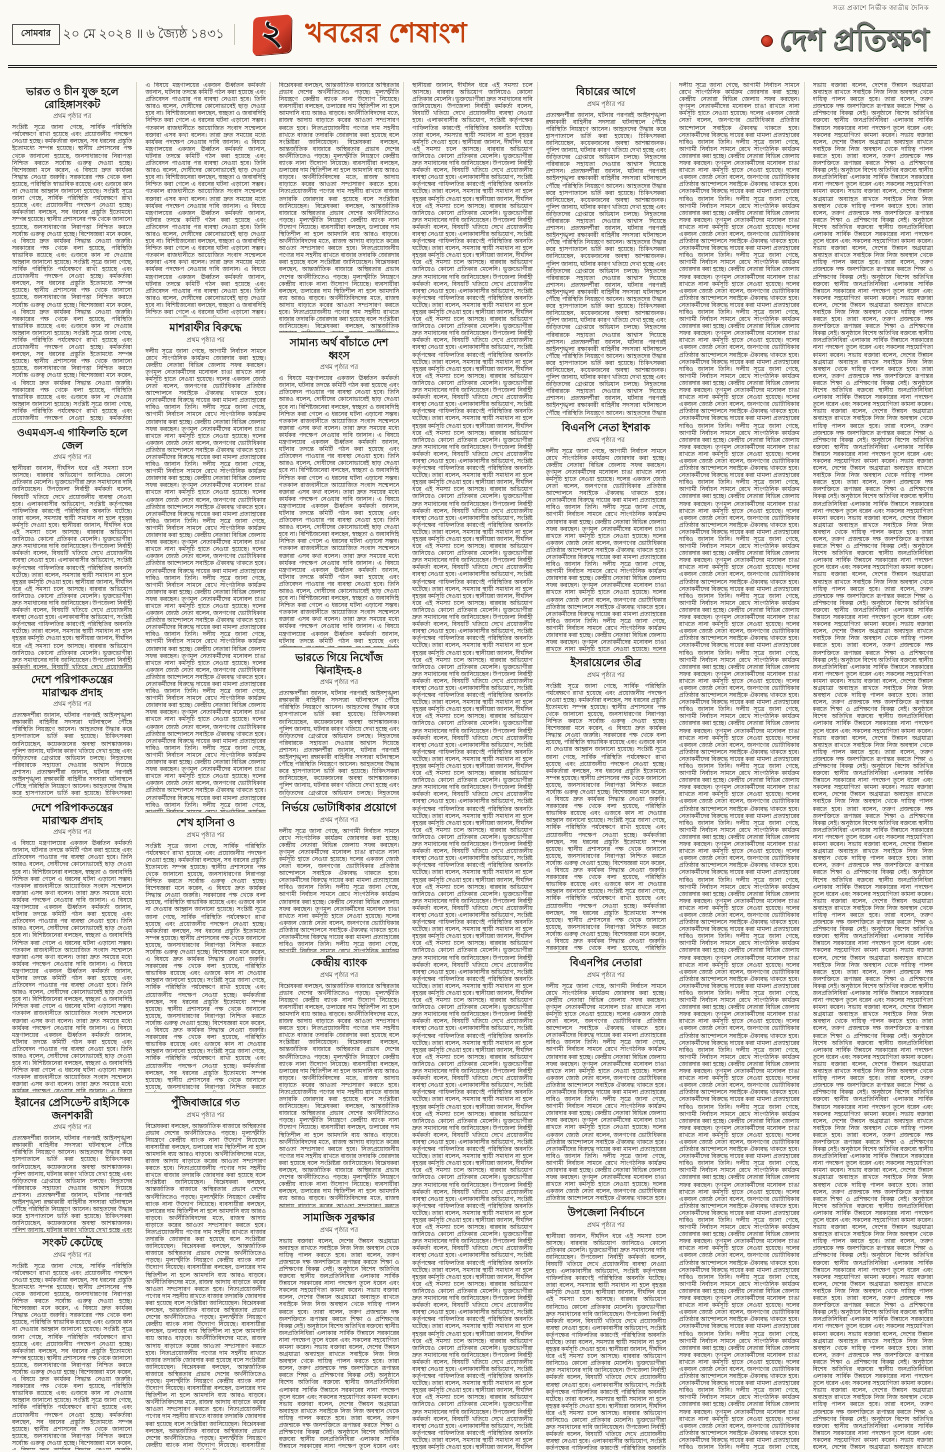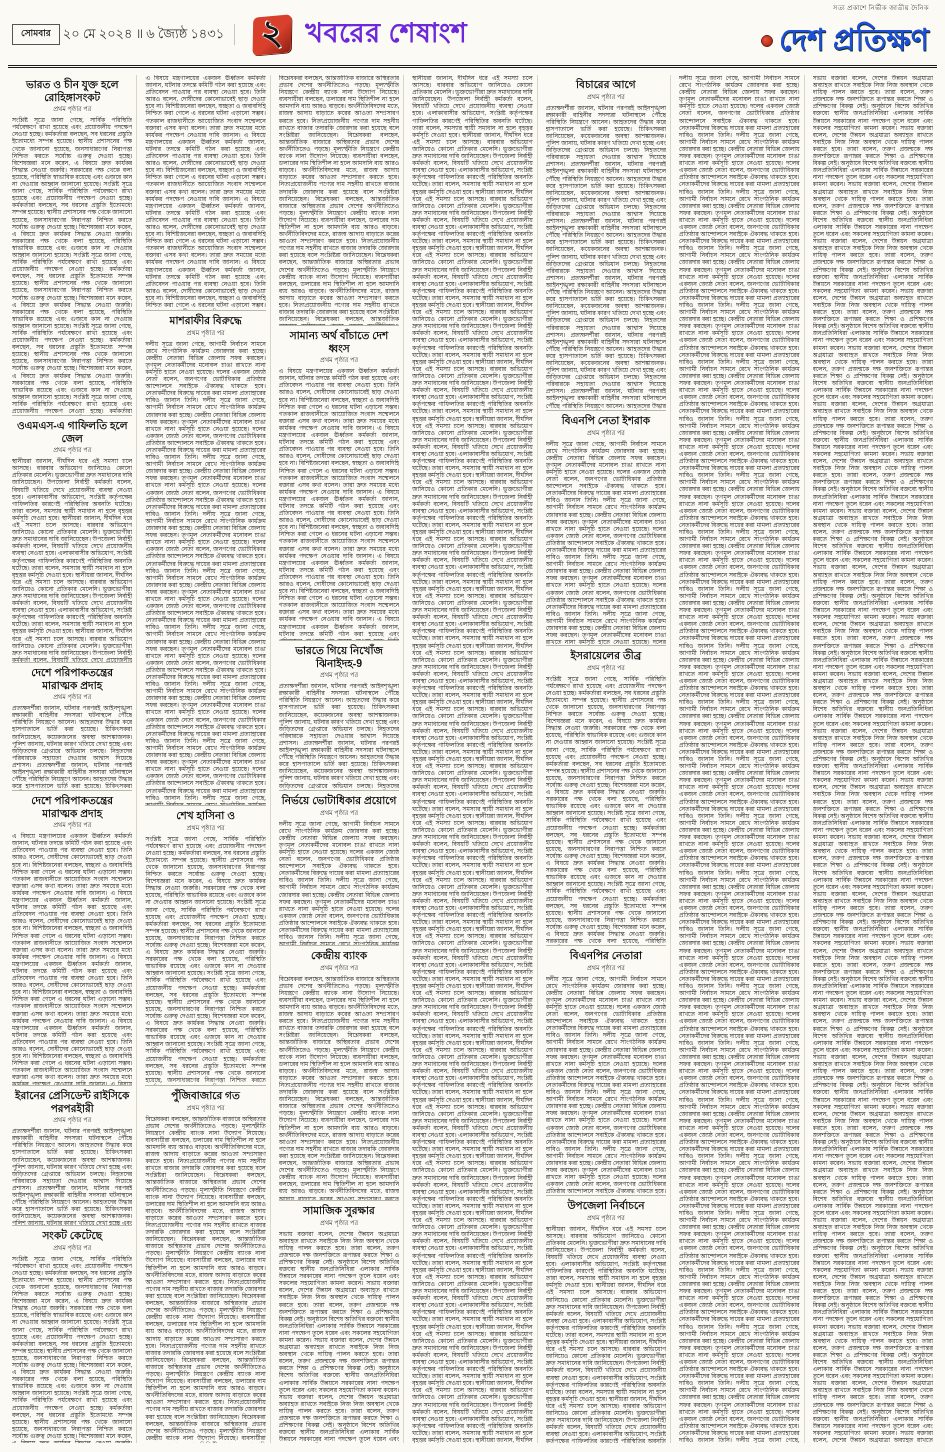--- a/index.html
+++ b/index.html
@@ -44,42 +44,42 @@
     box-shadow:1px 1px 0 #5c130a;
   }
   .page-emblem .num {
     position:absolute; inset:0;
     display:flex; align-items:center; justify-content:center;
     font-size:34px; font-weight:bold; color:#141414;
     text-shadow:0 0 2px #fff, 1px 1px 0 #fff, -1px -1px 0 #fff;
     font-family:"Liberation Sans", sans-serif;
   }
   .section-title {
-    font-size:27px; font-weight:bold; color:#6d28d9;
+    font-size:27px; font-weight:bold; color:#c2410c;
     font-family:"Liberation Sans", sans-serif;
     letter-spacing:0.5px; white-space:nowrap;
   }
   .head-spacer { flex:1 1 auto; }
   .nameplate { display:flex; flex-direction:column; align-items:flex-end; gap:2px; padding-right:4px; }
   .tagline { font-size:6.5px; color:#444; letter-spacing:0.5px; }
   .paper-name-row { display:flex; align-items:center; gap:6px; }
   .flag-dot {
     width:12px; height:12px; border-radius:50%;
     background:radial-gradient(circle at 35% 35%, #e8543c, #a11c0b);
     border:1px solid #5c130a;
     display:inline-block;
   }
   .paper-name {
-    font-size:30px; font-weight:bold; color:#1d4ed8;
+    font-size:30px; font-weight:bold; color:#737373;
     font-family:"Liberation Sans", sans-serif;
     white-space:nowrap;
     text-shadow:0.5px 0.5px 0 #0c2a0c;
   }
   
-  .columns { display:flex; height:1368px; margin-top:7px; }
+  .columns { display:flex; height:1368px; margin-top:14px; }
   .col {
     flex:1 1 0; min-width:0;
     padding:0 4px;
     overflow:hidden;
   }
   .col + .col { border-left:1px solid #d8d4c6;padding-left:8px; }
   .block { overflow:hidden; }
   .block + .block { border-top:1px solid #b9b5a7; }
   .headline {
     font-weight:bold; font-size:10.5px; line-height:1.2;
@@ -139,21 +139,21 @@
         <h2 class="headline">দেশে পরিপাকতন্ত্রের মারাত্মক প্রদাহ</h2>
         <div class="kicker">প্রথম পৃষ্ঠার পর</div>
         <p class="body">প্রত্যক্ষদর্শীরা জানান, ঘটনার পরপরই আইনশৃঙ্খলা রক্ষাকারী বাহিনীর সদস্যরা ঘটনাস্থলে পৌঁছে পরিস্থিতি নিয়ন্ত্রণে আনেন। আহতদের উদ্ধার করে হাসপাতালে ভর্তি করা হয়েছে। চিকিৎসকরা জানিয়েছেন, কয়েকজনের অবস্থা আশঙ্কাজনক। পুলিশ জানায়, ঘটনার কারণ খতিয়ে দেখা হচ্ছে এবং জড়িতদের গ্রেপ্তারে অভিযান চলছে। নিহতদের পরিবারকে সহায়তা দেওয়ার আশ্বাস দিয়েছে প্রশাসন। প্রত্যক্ষদর্শীরা জানান, ঘটনার পরপরই আইনশৃঙ্খলা রক্ষাকারী বাহিনীর সদস্যরা ঘটনাস্থলে পৌঁছে পরিস্থিতি নিয়ন্ত্রণে আনেন। আহতদের উদ্ধার করে হাসপাতালে ভর্তি করা হয়েছে। চিকিৎসকরা জানিয়েছেন, কয়েকজনের অবস্থা আশঙ্কাজনক। পুলিশ জানায়, ঘটনার কারণ খতিয়ে দেখা হচ্ছে এবং জড়িতদের গ্রেপ্তারে অভিযান চলছে। নিহতদের পরিবারকে সহায়তা দেওয়ার আশ্বাস দিয়েছে প্রশাসন। প্রত্যক্ষদর্শীরা জানান, ঘটনার পরপরই আইনশৃঙ্খলা রক্ষাকারী বাহিনীর সদস্যরা ঘটনাস্থলে পৌঁছে পরিস্থিতি নিয়ন্ত্রণে আনেন। আহতদের উদ্ধার করে হাসপাতালে ভর্তি করা হয়েছে। চিকিৎসকরা জানিয়েছেন, কয়েকজনের অবস্থা আশঙ্কাজনক। পুলিশ জানায়, ঘটনার কারণ খতিয়ে দেখা হচ্ছে এবং জড়িতদের গ্রেপ্তারে অভিযান চলছে। নিহতদের পরিবারকে সহায়তা দেওয়ার আশ্বাস দিয়েছে প্রশাসন। প্রত্যক্ষদর্শীরা জানান, ঘটনার পরপরই আইনশৃঙ্খলা রক্ষাকারী বাহিনীর সদস্যরা ঘটনাস্থলে পৌঁছে পরিস্থিতি নিয়ন্ত্রণে আনেন। আহতদের উদ্ধার করে হাসপাতালে ভর্তি করা হয়েছে। চিকিৎসকরা জানিয়েছেন, কয়েকজনের অবস্থা আশঙ্কাজনক। পুলিশ জানায়, ঘটনার কারণ খতিয়ে দেখা হচ্ছে এবং জড়িতদের গ্রেপ্তারে অভিযান চলছে। নিহতদের পরিবারকে সহায়তা দেওয়ার আশ্বাস দিয়েছে প্রশাসন।</p>
       </article>
       <article class="block" style="height:295px">
         <h2 class="headline">দেশে পরিপাকতন্ত্রের মারাত্মক প্রদাহ</h2>
         <div class="kicker">প্রথম পৃষ্ঠার পর</div>
         <p class="body">এ বিষয়ে মন্ত্রণালয়ের একজন ঊর্ধ্বতন কর্মকর্তা জানান, ঘটনার তদন্তে কমিটি গঠন করা হয়েছে এবং প্রতিবেদন পাওয়ার পর ব্যবস্থা নেওয়া হবে। তিনি আরও বলেন, দোষীদের কোনোভাবেই ছাড় দেওয়া হবে না। বিশিষ্টজনেরা বলছেন, স্বচ্ছতা ও জবাবদিহি নিশ্চিত করা গেলে এ ধরনের ঘটনা এড়ানো সম্ভব। গতকাল রাজধানীতে আয়োজিত সংবাদ সম্মেলনে বক্তারা এসব কথা বলেন। তারা দ্রুত সময়ের মধ্যে কার্যকর পদক্ষেপ নেওয়ার দাবি জানান। এ বিষয়ে মন্ত্রণালয়ের একজন ঊর্ধ্বতন কর্মকর্তা জানান, ঘটনার তদন্তে কমিটি গঠন করা হয়েছে এবং প্রতিবেদন পাওয়ার পর ব্যবস্থা নেওয়া হবে। তিনি আরও বলেন, দোষীদের কোনোভাবেই ছাড় দেওয়া হবে না। বিশিষ্টজনেরা বলছেন, স্বচ্ছতা ও জবাবদিহি নিশ্চিত করা গেলে এ ধরনের ঘটনা এড়ানো সম্ভব। গতকাল রাজধানীতে আয়োজিত সংবাদ সম্মেলনে বক্তারা এসব কথা বলেন। তারা দ্রুত সময়ের মধ্যে কার্যকর পদক্ষেপ নেওয়ার দাবি জানান। এ বিষয়ে মন্ত্রণালয়ের একজন ঊর্ধ্বতন কর্মকর্তা জানান, ঘটনার তদন্তে কমিটি গঠন করা হয়েছে এবং প্রতিবেদন পাওয়ার পর ব্যবস্থা নেওয়া হবে। তিনি আরও বলেন, দোষীদের কোনোভাবেই ছাড় দেওয়া হবে না। বিশিষ্টজনেরা বলছেন, স্বচ্ছতা ও জবাবদিহি নিশ্চিত করা গেলে এ ধরনের ঘটনা এড়ানো সম্ভব। গতকাল রাজধানীতে আয়োজিত সংবাদ সম্মেলনে বক্তারা এসব কথা বলেন। তারা দ্রুত সময়ের মধ্যে কার্যকর পদক্ষেপ নেওয়ার দাবি জানান। এ বিষয়ে মন্ত্রণালয়ের একজন ঊর্ধ্বতন কর্মকর্তা জানান, ঘটনার তদন্তে কমিটি গঠন করা হয়েছে এবং প্রতিবেদন পাওয়ার পর ব্যবস্থা নেওয়া হবে। তিনি আরও বলেন, দোষীদের কোনোভাবেই ছাড় দেওয়া হবে না। বিশিষ্টজনেরা বলছেন, স্বচ্ছতা ও জবাবদিহি নিশ্চিত করা গেলে এ ধরনের ঘটনা এড়ানো সম্ভব। গতকাল রাজধানীতে আয়োজিত সংবাদ সম্মেলনে বক্তারা এসব কথা বলেন। তারা দ্রুত সময়ের মধ্যে কার্যকর পদক্ষেপ নেওয়ার দাবি জানান। এ বিষয়ে মন্ত্রণালয়ের একজন ঊর্ধ্বতন কর্মকর্তা জানান, ঘটনার তদন্তে কমিটি গঠন করা হয়েছে এবং প্রতিবেদন পাওয়ার পর ব্যবস্থা নেওয়া হবে। তিনি আরও বলেন, দোষীদের কোনোভাবেই ছাড় দেওয়া হবে না। বিশিষ্টজনেরা বলছেন, স্বচ্ছতা ও জবাবদিহি নিশ্চিত করা গেলে এ ধরনের ঘটনা এড়ানো সম্ভব। গতকাল রাজধানীতে আয়োজিত সংবাদ সম্মেলনে বক্তারা এসব কথা বলেন। তারা দ্রুত সময়ের মধ্যে কার্যকর পদক্ষেপ নেওয়ার দাবি জানান। এ বিষয়ে মন্ত্রণালয়ের একজন ঊর্ধ্বতন কর্মকর্তা জানান, ঘটনার তদন্তে কমিটি গঠন করা হয়েছে এবং প্রতিবেদন পাওয়ার পর ব্যবস্থা নেওয়া হবে। তিনি আরও বলেন, দোষীদের কোনোভাবেই ছাড় দেওয়া হবে না। বিশিষ্টজনেরা বলছেন, স্বচ্ছতা ও জবাবদিহি নিশ্চিত করা গেলে এ ধরনের ঘটনা এড়ানো সম্ভব। গতকাল রাজধানীতে আয়োজিত সংবাদ সম্মেলনে বক্তারা এসব কথা বলেন। তারা দ্রুত সময়ের মধ্যে কার্যকর পদক্ষেপ নেওয়ার দাবি জানান। এ বিষয়ে মন্ত্রণালয়ের একজন ঊর্ধ্বতন কর্মকর্তা জানান, ঘটনার তদন্তে কমিটি গঠন করা হয়েছে এবং প্রতিবেদন পাওয়ার পর ব্যবস্থা নেওয়া হবে। তিনি আরও বলেন, দোষীদের কোনোভাবেই ছাড় দেওয়া হবে না। বিশিষ্টজনেরা বলছেন, স্বচ্ছতা ও জবাবদিহি নিশ্চিত করা গেলে এ ধরনের ঘটনা এড়ানো সম্ভব। গতকাল রাজধানীতে আয়োজিত সংবাদ সম্মেলনে বক্তারা এসব কথা বলেন। তারা দ্রুত সময়ের মধ্যে কার্যকর পদক্ষেপ নেওয়ার দাবি জানান।</p>
       </article>
       <article class="block" style="height:140px">
-        <h2 class="headline">ইরানের প্রেসিডেন্ট রাইসিকে পরপরইারী</h2>
+        <h2 class="headline">ইরানের প্রেসিডেন্ট রাইসিকে জনশকারী</h2>
         <div class="kicker">প্রথম পৃষ্ঠার পর</div>
         <p class="body">প্রত্যক্ষদর্শীরা জানান, ঘটনার পরপরই আইনশৃঙ্খলা রক্ষাকারী বাহিনীর সদস্যরা ঘটনাস্থলে পৌঁছে পরিস্থিতি নিয়ন্ত্রণে আনেন। আহতদের উদ্ধার করে হাসপাতালে ভর্তি করা হয়েছে। চিকিৎসকরা জানিয়েছেন, কয়েকজনের অবস্থা আশঙ্কাজনক। পুলিশ জানায়, ঘটনার কারণ খতিয়ে দেখা হচ্ছে এবং জড়িতদের গ্রেপ্তারে অভিযান চলছে। নিহতদের পরিবারকে সহায়তা দেওয়ার আশ্বাস দিয়েছে প্রশাসন। প্রত্যক্ষদর্শীরা জানান, ঘটনার পরপরই আইনশৃঙ্খলা রক্ষাকারী বাহিনীর সদস্যরা ঘটনাস্থলে পৌঁছে পরিস্থিতি নিয়ন্ত্রণে আনেন। আহতদের উদ্ধার করে হাসপাতালে ভর্তি করা হয়েছে। চিকিৎসকরা জানিয়েছেন, কয়েকজনের অবস্থা আশঙ্কাজনক। পুলিশ জানায়, ঘটনার কারণ খতিয়ে দেখা হচ্ছে এবং জড়িতদের গ্রেপ্তারে অভিযান চলছে। নিহতদের পরিবারকে সহায়তা দেওয়ার আশ্বাস দিয়েছে প্রশাসন। প্রত্যক্ষদর্শীরা জানান, ঘটনার পরপরই আইনশৃঙ্খলা রক্ষাকারী বাহিনীর সদস্যরা ঘটনাস্থলে পৌঁছে পরিস্থিতি নিয়ন্ত্রণে আনেন। আহতদের উদ্ধার করে হাসপাতালে ভর্তি করা হয়েছে। চিকিৎসকরা জানিয়েছেন, কয়েকজনের অবস্থা আশঙ্কাজনক। পুলিশ জানায়, ঘটনার কারণ খতিয়ে দেখা হচ্ছে এবং জড়িতদের গ্রেপ্তারে অভিযান চলছে। নিহতদের পরিবারকে সহায়তা দেওয়ার আশ্বাস দিয়েছে প্রশাসন। প্রত্যক্ষদর্শীরা জানান, ঘটনার পরপরই আইনশৃঙ্খলা রক্ষাকারী বাহিনীর সদস্যরা ঘটনাস্থলে পৌঁছে পরিস্থিতি নিয়ন্ত্রণে আনেন। আহতদের উদ্ধার করে হাসপাতালে ভর্তি করা হয়েছে। চিকিৎসকরা জানিয়েছেন, কয়েকজনের অবস্থা আশঙ্কাজনক। পুলিশ জানায়, ঘটনার কারণ খতিয়ে দেখা হচ্ছে এবং জড়িতদের গ্রেপ্তারে অভিযান চলছে। নিহতদের পরিবারকে সহায়তা দেওয়ার আশ্বাস দিয়েছে প্রশাসন।</p>
       </article>
       <article class="block" style="height:218px">
         <h2 class="headline">সংকট কেটেছে</h2>
         <div class="kicker">প্রথম পৃষ্ঠার পর</div>
         <p class="body">সংশ্লিষ্ট সূত্রে জানা গেছে, সার্বিক পরিস্থিতি পর্যবেক্ষণে রাখা হয়েছে এবং প্রয়োজনীয় পদক্ষেপ নেওয়া হচ্ছে। কর্মকর্তারা বলছেন, সব ধরনের প্রস্তুতি ইতোমধ্যে সম্পন্ন হয়েছে। স্থানীয় প্রশাসনের পক্ষ থেকে জানানো হয়েছে, জনসাধারণের নিরাপত্তা নিশ্চিত করতে সর্বোচ্চ গুরুত্ব দেওয়া হচ্ছে। বিশেষজ্ঞরা মনে করেন, এ বিষয়ে দ্রুত কার্যকর সিদ্ধান্ত নেওয়া জরুরি। সরকারের পক্ষ থেকে বলা হয়েছে, পরিস্থিতি স্বাভাবিক রয়েছে এবং গুজবে কান না দেওয়ার আহ্বান জানানো হয়েছে। সংশ্লিষ্ট সূত্রে জানা গেছে, সার্বিক পরিস্থিতি পর্যবেক্ষণে রাখা হয়েছে এবং প্রয়োজনীয় পদক্ষেপ নেওয়া হচ্ছে। কর্মকর্তারা বলছেন, সব ধরনের প্রস্তুতি ইতোমধ্যে সম্পন্ন হয়েছে। স্থানীয় প্রশাসনের পক্ষ থেকে জানানো হয়েছে, জনসাধারণের নিরাপত্তা নিশ্চিত করতে সর্বোচ্চ গুরুত্ব দেওয়া হচ্ছে। বিশেষজ্ঞরা মনে করেন, এ বিষয়ে দ্রুত কার্যকর সিদ্ধান্ত নেওয়া জরুরি। সরকারের পক্ষ থেকে বলা হয়েছে, পরিস্থিতি স্বাভাবিক রয়েছে এবং গুজবে কান না দেওয়ার আহ্বান জানানো হয়েছে। সংশ্লিষ্ট সূত্রে জানা গেছে, সার্বিক পরিস্থিতি পর্যবেক্ষণে রাখা হয়েছে এবং প্রয়োজনীয় পদক্ষেপ নেওয়া হচ্ছে। কর্মকর্তারা বলছেন, সব ধরনের প্রস্তুতি ইতোমধ্যে সম্পন্ন হয়েছে। স্থানীয় প্রশাসনের পক্ষ থেকে জানানো হয়েছে, জনসাধারণের নিরাপত্তা নিশ্চিত করতে সর্বোচ্চ গুরুত্ব দেওয়া হচ্ছে। বিশেষজ্ঞরা মনে করেন, এ বিষয়ে দ্রুত কার্যকর সিদ্ধান্ত নেওয়া জরুরি। সরকারের পক্ষ থেকে বলা হয়েছে, পরিস্থিতি স্বাভাবিক রয়েছে এবং গুজবে কান না দেওয়ার আহ্বান জানানো হয়েছে। সংশ্লিষ্ট সূত্রে জানা গেছে, সার্বিক পরিস্থিতি পর্যবেক্ষণে রাখা হয়েছে এবং প্রয়োজনীয় পদক্ষেপ নেওয়া হচ্ছে। কর্মকর্তারা বলছেন, সব ধরনের প্রস্তুতি ইতোমধ্যে সম্পন্ন হয়েছে। স্থানীয় প্রশাসনের পক্ষ থেকে জানানো হয়েছে, জনসাধারণের নিরাপত্তা নিশ্চিত করতে সর্বোচ্চ গুরুত্ব দেওয়া হচ্ছে। বিশেষজ্ঞরা মনে করেন, এ বিষয়ে দ্রুত কার্যকর সিদ্ধান্ত নেওয়া জরুরি। সরকারের পক্ষ থেকে বলা হয়েছে, পরিস্থিতি স্বাভাবিক রয়েছে এবং গুজবে কান না দেওয়ার আহ্বান জানানো হয়েছে। সংশ্লিষ্ট সূত্রে জানা গেছে, সার্বিক পরিস্থিতি পর্যবেক্ষণে রাখা হয়েছে এবং প্রয়োজনীয় পদক্ষেপ নেওয়া হচ্ছে। কর্মকর্তারা বলছেন, সব ধরনের প্রস্তুতি ইতোমধ্যে সম্পন্ন হয়েছে। স্থানীয় প্রশাসনের পক্ষ থেকে জানানো হয়েছে, জনসাধারণের নিরাপত্তা নিশ্চিত করতে সর্বোচ্চ গুরুত্ব দেওয়া হচ্ছে। বিশেষজ্ঞরা মনে করেন, এ বিষয়ে দ্রুত কার্যকর সিদ্ধান্ত নেওয়া জরুরি। সরকারের পক্ষ থেকে বলা হয়েছে, পরিস্থিতি স্বাভাবিক রয়েছে এবং গুজবে কান না দেওয়ার আহ্বান জানানো হয়েছে। সংশ্লিষ্ট সূত্রে জানা গেছে, সার্বিক পরিস্থিতি পর্যবেক্ষণে রাখা হয়েছে এবং প্রয়োজনীয় পদক্ষেপ নেওয়া হচ্ছে। কর্মকর্তারা বলছেন, সব ধরনের প্রস্তুতি ইতোমধ্যে সম্পন্ন হয়েছে। স্থানীয় প্রশাসনের পক্ষ থেকে জানানো হয়েছে, জনসাধারণের নিরাপত্তা নিশ্চিত করতে সর্বোচ্চ গুরুত্ব দেওয়া হচ্ছে। বিশেষজ্ঞরা মনে করেন, এ বিষয়ে দ্রুত কার্যকর সিদ্ধান্ত নেওয়া জরুরি। সরকারের পক্ষ থেকে বলা হয়েছে, পরিস্থিতি স্বাভাবিক রয়েছে এবং গুজবে কান না দেওয়ার আহ্বান জানানো হয়েছে।</p>
       </article>
     </section>
 
@@ -181,21 +181,21 @@
     <section class="col">
       <article class="block" style="height:250px">
         <p class="body">বিশ্লেষকরা বলছেন, আন্তর্জাতিক বাজারে অস্থিরতার প্রভাব দেশের অর্থনীতিতেও পড়ছে। মূল্যস্ফীতি নিয়ন্ত্রণে কেন্দ্রীয় ব্যাংক নানা উদ্যোগ নিয়েছে। ব্যবসায়ীরা বলছেন, ডলারের দাম স্থিতিশীল না হলে আমদানি ব্যয় আরও বাড়বে। অর্থনীতিবিদদের মতে, রাজস্ব আদায় বাড়াতে করের আওতা সম্প্রসারণ করতে হবে। নিত্যপ্রয়োজনীয় পণ্যের দাম সহনীয় রাখতে বাজার তদারকি জোরদার করা হয়েছে বলে সংশ্লিষ্টরা জানিয়েছেন। বিশ্লেষকরা বলছেন, আন্তর্জাতিক বাজারে অস্থিরতার প্রভাব দেশের অর্থনীতিতেও পড়ছে। মূল্যস্ফীতি নিয়ন্ত্রণে কেন্দ্রীয় ব্যাংক নানা উদ্যোগ নিয়েছে। ব্যবসায়ীরা বলছেন, ডলারের দাম স্থিতিশীল না হলে আমদানি ব্যয় আরও বাড়বে। অর্থনীতিবিদদের মতে, রাজস্ব আদায় বাড়াতে করের আওতা সম্প্রসারণ করতে হবে। নিত্যপ্রয়োজনীয় পণ্যের দাম সহনীয় রাখতে বাজার তদারকি জোরদার করা হয়েছে বলে সংশ্লিষ্টরা জানিয়েছেন। বিশ্লেষকরা বলছেন, আন্তর্জাতিক বাজারে অস্থিরতার প্রভাব দেশের অর্থনীতিতেও পড়ছে। মূল্যস্ফীতি নিয়ন্ত্রণে কেন্দ্রীয় ব্যাংক নানা উদ্যোগ নিয়েছে। ব্যবসায়ীরা বলছেন, ডলারের দাম স্থিতিশীল না হলে আমদানি ব্যয় আরও বাড়বে। অর্থনীতিবিদদের মতে, রাজস্ব আদায় বাড়াতে করের আওতা সম্প্রসারণ করতে হবে। নিত্যপ্রয়োজনীয় পণ্যের দাম সহনীয় রাখতে বাজার তদারকি জোরদার করা হয়েছে বলে সংশ্লিষ্টরা জানিয়েছেন। বিশ্লেষকরা বলছেন, আন্তর্জাতিক বাজারে অস্থিরতার প্রভাব দেশের অর্থনীতিতেও পড়ছে। মূল্যস্ফীতি নিয়ন্ত্রণে কেন্দ্রীয় ব্যাংক নানা উদ্যোগ নিয়েছে। ব্যবসায়ীরা বলছেন, ডলারের দাম স্থিতিশীল না হলে আমদানি ব্যয় আরও বাড়বে। অর্থনীতিবিদদের মতে, রাজস্ব আদায় বাড়াতে করের আওতা সম্প্রসারণ করতে হবে। নিত্যপ্রয়োজনীয় পণ্যের দাম সহনীয় রাখতে বাজার তদারকি জোরদার করা হয়েছে বলে সংশ্লিষ্টরা জানিয়েছেন। বিশ্লেষকরা বলছেন, আন্তর্জাতিক বাজারে অস্থিরতার প্রভাব দেশের অর্থনীতিতেও পড়ছে। মূল্যস্ফীতি নিয়ন্ত্রণে কেন্দ্রীয় ব্যাংক নানা উদ্যোগ নিয়েছে। ব্যবসায়ীরা বলছেন, ডলারের দাম স্থিতিশীল না হলে আমদানি ব্যয় আরও বাড়বে। অর্থনীতিবিদদের মতে, রাজস্ব আদায় বাড়াতে করের আওতা সম্প্রসারণ করতে হবে। নিত্যপ্রয়োজনীয় পণ্যের দাম সহনীয় রাখতে বাজার তদারকি জোরদার করা হয়েছে বলে সংশ্লিষ্টরা জানিয়েছেন। বিশ্লেষকরা বলছেন, আন্তর্জাতিক বাজারে অস্থিরতার প্রভাব দেশের অর্থনীতিতেও পড়ছে। মূল্যস্ফীতি নিয়ন্ত্রণে কেন্দ্রীয় ব্যাংক নানা উদ্যোগ নিয়েছে। ব্যবসায়ীরা বলছেন, ডলারের দাম স্থিতিশীল না হলে আমদানি ব্যয় আরও বাড়বে। অর্থনীতিবিদদের মতে, রাজস্ব আদায় বাড়াতে করের আওতা সম্প্রসারণ করতে হবে। নিত্যপ্রয়োজনীয় পণ্যের দাম সহনীয় রাখতে বাজার তদারকি জোরদার করা হয়েছে বলে সংশ্লিষ্টরা জানিয়েছেন।</p>
       </article>
       <article class="block" style="height:315px">
         <h2 class="headline">সামান্য অর্থ বাঁচাতে দেশ ধ্বংস</h2>
         <div class="kicker">প্রথম পৃষ্ঠার পর</div>
         <p class="body">এ বিষয়ে মন্ত্রণালয়ের একজন ঊর্ধ্বতন কর্মকর্তা জানান, ঘটনার তদন্তে কমিটি গঠন করা হয়েছে এবং প্রতিবেদন পাওয়ার পর ব্যবস্থা নেওয়া হবে। তিনি আরও বলেন, দোষীদের কোনোভাবেই ছাড় দেওয়া হবে না। বিশিষ্টজনেরা বলছেন, স্বচ্ছতা ও জবাবদিহি নিশ্চিত করা গেলে এ ধরনের ঘটনা এড়ানো সম্ভব। গতকাল রাজধানীতে আয়োজিত সংবাদ সম্মেলনে বক্তারা এসব কথা বলেন। তারা দ্রুত সময়ের মধ্যে কার্যকর পদক্ষেপ নেওয়ার দাবি জানান। এ বিষয়ে মন্ত্রণালয়ের একজন ঊর্ধ্বতন কর্মকর্তা জানান, ঘটনার তদন্তে কমিটি গঠন করা হয়েছে এবং প্রতিবেদন পাওয়ার পর ব্যবস্থা নেওয়া হবে। তিনি আরও বলেন, দোষীদের কোনোভাবেই ছাড় দেওয়া হবে না। বিশিষ্টজনেরা বলছেন, স্বচ্ছতা ও জবাবদিহি নিশ্চিত করা গেলে এ ধরনের ঘটনা এড়ানো সম্ভব। গতকাল রাজধানীতে আয়োজিত সংবাদ সম্মেলনে বক্তারা এসব কথা বলেন। তারা দ্রুত সময়ের মধ্যে কার্যকর পদক্ষেপ নেওয়ার দাবি জানান। এ বিষয়ে মন্ত্রণালয়ের একজন ঊর্ধ্বতন কর্মকর্তা জানান, ঘটনার তদন্তে কমিটি গঠন করা হয়েছে এবং প্রতিবেদন পাওয়ার পর ব্যবস্থা নেওয়া হবে। তিনি আরও বলেন, দোষীদের কোনোভাবেই ছাড় দেওয়া হবে না। বিশিষ্টজনেরা বলছেন, স্বচ্ছতা ও জবাবদিহি নিশ্চিত করা গেলে এ ধরনের ঘটনা এড়ানো সম্ভব। গতকাল রাজধানীতে আয়োজিত সংবাদ সম্মেলনে বক্তারা এসব কথা বলেন। তারা দ্রুত সময়ের মধ্যে কার্যকর পদক্ষেপ নেওয়ার দাবি জানান। এ বিষয়ে মন্ত্রণালয়ের একজন ঊর্ধ্বতন কর্মকর্তা জানান, ঘটনার তদন্তে কমিটি গঠন করা হয়েছে এবং প্রতিবেদন পাওয়ার পর ব্যবস্থা নেওয়া হবে। তিনি আরও বলেন, দোষীদের কোনোভাবেই ছাড় দেওয়া হবে না। বিশিষ্টজনেরা বলছেন, স্বচ্ছতা ও জবাবদিহি নিশ্চিত করা গেলে এ ধরনের ঘটনা এড়ানো সম্ভব। গতকাল রাজধানীতে আয়োজিত সংবাদ সম্মেলনে বক্তারা এসব কথা বলেন। তারা দ্রুত সময়ের মধ্যে কার্যকর পদক্ষেপ নেওয়ার দাবি জানান। এ বিষয়ে মন্ত্রণালয়ের একজন ঊর্ধ্বতন কর্মকর্তা জানান, ঘটনার তদন্তে কমিটি গঠন করা হয়েছে এবং প্রতিবেদন পাওয়ার পর ব্যবস্থা নেওয়া হবে। তিনি আরও বলেন, দোষীদের কোনোভাবেই ছাড় দেওয়া হবে না। বিশিষ্টজনেরা বলছেন, স্বচ্ছতা ও জবাবদিহি নিশ্চিত করা গেলে এ ধরনের ঘটনা এড়ানো সম্ভব। গতকাল রাজধানীতে আয়োজিত সংবাদ সম্মেলনে বক্তারা এসব কথা বলেন। তারা দ্রুত সময়ের মধ্যে কার্যকর পদক্ষেপ নেওয়ার দাবি জানান। এ বিষয়ে মন্ত্রণালয়ের একজন ঊর্ধ্বতন কর্মকর্তা জানান, ঘটনার তদন্তে কমিটি গঠন করা হয়েছে এবং প্রতিবেদন পাওয়ার পর ব্যবস্থা নেওয়া হবে। তিনি আরও বলেন, দোষীদের কোনোভাবেই ছাড় দেওয়া হবে না। বিশিষ্টজনেরা বলছেন, স্বচ্ছতা ও জবাবদিহি নিশ্চিত করা গেলে এ ধরনের ঘটনা এড়ানো সম্ভব। গতকাল রাজধানীতে আয়োজিত সংবাদ সম্মেলনে বক্তারা এসব কথা বলেন। তারা দ্রুত সময়ের মধ্যে কার্যকর পদক্ষেপ নেওয়ার দাবি জানান। এ বিষয়ে মন্ত্রণালয়ের একজন ঊর্ধ্বতন কর্মকর্তা জানান, ঘটনার তদন্তে কমিটি গঠন করা হয়েছে এবং প্রতিবেদন পাওয়ার পর ব্যবস্থা নেওয়া হবে। তিনি আরও বলেন, দোষীদের কোনোভাবেই ছাড় দেওয়া হবে না। বিশিষ্টজনেরা বলছেন, স্বচ্ছতা ও জবাবদিহি নিশ্চিত করা গেলে এ ধরনের ঘটনা এড়ানো সম্ভব। গতকাল রাজধানীতে আয়োজিত সংবাদ সম্মেলনে বক্তারা এসব কথা বলেন। তারা দ্রুত সময়ের মধ্যে কার্যকর পদক্ষেপ নেওয়ার দাবি জানান। এ বিষয়ে মন্ত্রণালয়ের একজন ঊর্ধ্বতন কর্মকর্তা জানান, ঘটনার তদন্তে কমিটি গঠন করা হয়েছে এবং প্রতিবেদন পাওয়ার পর ব্যবস্থা নেওয়া হবে। তিনি আরও বলেন, দোষীদের কোনোভাবেই ছাড় দেওয়া হবে না। বিশিষ্টজনেরা বলছেন, স্বচ্ছতা ও জবাবদিহি নিশ্চিত করা গেলে এ ধরনের ঘটনা এড়ানো সম্ভব। গতকাল রাজধানীতে আয়োজিত সংবাদ সম্মেলনে বক্তারা এসব কথা বলেন। তারা দ্রুত সময়ের মধ্যে কার্যকর পদক্ষেপ নেওয়ার দাবি জানান।</p>
       </article>
       <article class="block" style="height:150px">
-        <h2 class="headline">ভারতে গিয়ে নিখোঁজ ঝিনাইদহ-9</h2>
+        <h2 class="headline">ভারতে গিয়ে নিখোঁজ ঝিনাইদহ-৪</h2>
         <div class="kicker">প্রথম পৃষ্ঠার পর</div>
         <p class="body">প্রত্যক্ষদর্শীরা জানান, ঘটনার পরপরই আইনশৃঙ্খলা রক্ষাকারী বাহিনীর সদস্যরা ঘটনাস্থলে পৌঁছে পরিস্থিতি নিয়ন্ত্রণে আনেন। আহতদের উদ্ধার করে হাসপাতালে ভর্তি করা হয়েছে। চিকিৎসকরা জানিয়েছেন, কয়েকজনের অবস্থা আশঙ্কাজনক। পুলিশ জানায়, ঘটনার কারণ খতিয়ে দেখা হচ্ছে এবং জড়িতদের গ্রেপ্তারে অভিযান চলছে। নিহতদের পরিবারকে সহায়তা দেওয়ার আশ্বাস দিয়েছে প্রশাসন। প্রত্যক্ষদর্শীরা জানান, ঘটনার পরপরই আইনশৃঙ্খলা রক্ষাকারী বাহিনীর সদস্যরা ঘটনাস্থলে পৌঁছে পরিস্থিতি নিয়ন্ত্রণে আনেন। আহতদের উদ্ধার করে হাসপাতালে ভর্তি করা হয়েছে। চিকিৎসকরা জানিয়েছেন, কয়েকজনের অবস্থা আশঙ্কাজনক। পুলিশ জানায়, ঘটনার কারণ খতিয়ে দেখা হচ্ছে এবং জড়িতদের গ্রেপ্তারে অভিযান চলছে। নিহতদের পরিবারকে সহায়তা দেওয়ার আশ্বাস দিয়েছে প্রশাসন। প্রত্যক্ষদর্শীরা জানান, ঘটনার পরপরই আইনশৃঙ্খলা রক্ষাকারী বাহিনীর সদস্যরা ঘটনাস্থলে পৌঁছে পরিস্থিতি নিয়ন্ত্রণে আনেন। আহতদের উদ্ধার করে হাসপাতালে ভর্তি করা হয়েছে। চিকিৎসকরা জানিয়েছেন, কয়েকজনের অবস্থা আশঙ্কাজনক। পুলিশ জানায়, ঘটনার কারণ খতিয়ে দেখা হচ্ছে এবং জড়িতদের গ্রেপ্তারে অভিযান চলছে। নিহতদের পরিবারকে সহায়তা দেওয়ার আশ্বাস দিয়েছে প্রশাসন। প্রত্যক্ষদর্শীরা জানান, ঘটনার পরপরই আইনশৃঙ্খলা রক্ষাকারী বাহিনীর সদস্যরা ঘটনাস্থলে পৌঁছে পরিস্থিতি নিয়ন্ত্রণে আনেন। আহতদের উদ্ধার করে হাসপাতালে ভর্তি করা হয়েছে। চিকিৎসকরা জানিয়েছেন, কয়েকজনের অবস্থা আশঙ্কাজনক। পুলিশ জানায়, ঘটনার কারণ খতিয়ে দেখা হচ্ছে এবং জড়িতদের গ্রেপ্তারে অভিযান চলছে। নিহতদের পরিবারকে সহায়তা দেওয়ার আশ্বাস দিয়েছে প্রশাসন।</p>
       </article>
       <article class="block" style="height:155px">
         <h2 class="headline">নির্ভয়ে ভোটাধিকার প্রয়োগে</h2>
         <div class="kicker">প্রথম পৃষ্ঠার পর</div>
         <p class="body">দলীয় সূত্রে জানা গেছে, আগামী নির্বাচন সামনে রেখে সাংগঠনিক কার্যক্রম জোরদার করা হচ্ছে। কেন্দ্রীয় নেতারা বিভিন্ন জেলায় সফর করছেন। তৃণমূল নেতাকর্মীদের মনোবল চাঙা রাখতে নানা কর্মসূচি হাতে নেওয়া হয়েছে। দলের একজন জ্যেষ্ঠ নেতা বলেন, জনগণের ভোটাধিকার প্রতিষ্ঠার আন্দোলনে সবাইকে ঐক্যবদ্ধ থাকতে হবে। নেতাকর্মীদের বিরুদ্ধে দায়ের করা মামলা প্রত্যাহারের দাবিও জানান তিনি। দলীয় সূত্রে জানা গেছে, আগামী নির্বাচন সামনে রেখে সাংগঠনিক কার্যক্রম জোরদার করা হচ্ছে। কেন্দ্রীয় নেতারা বিভিন্ন জেলায় সফর করছেন। তৃণমূল নেতাকর্মীদের মনোবল চাঙা রাখতে নানা কর্মসূচি হাতে নেওয়া হয়েছে। দলের একজন জ্যেষ্ঠ নেতা বলেন, জনগণের ভোটাধিকার প্রতিষ্ঠার আন্দোলনে সবাইকে ঐক্যবদ্ধ থাকতে হবে। নেতাকর্মীদের বিরুদ্ধে দায়ের করা মামলা প্রত্যাহারের দাবিও জানান তিনি। দলীয় সূত্রে জানা গেছে, আগামী নির্বাচন সামনে রেখে সাংগঠনিক কার্যক্রম জোরদার করা হচ্ছে। কেন্দ্রীয় নেতারা বিভিন্ন জেলায় সফর করছেন। তৃণমূল নেতাকর্মীদের মনোবল চাঙা রাখতে নানা কর্মসূচি হাতে নেওয়া হয়েছে। দলের একজন জ্যেষ্ঠ নেতা বলেন, জনগণের ভোটাধিকার প্রতিষ্ঠার আন্দোলনে সবাইকে ঐক্যবদ্ধ থাকতে হবে। নেতাকর্মীদের বিরুদ্ধে দায়ের করা মামলা প্রত্যাহারের দাবিও জানান তিনি। দলীয় সূত্রে জানা গেছে, আগামী নির্বাচন সামনে রেখে সাংগঠনিক কার্যক্রম জোরদার করা হচ্ছে। কেন্দ্রীয় নেতারা বিভিন্ন জেলায় সফর করছেন। তৃণমূল নেতাকর্মীদের মনোবল চাঙা রাখতে নানা কর্মসূচি হাতে নেওয়া হয়েছে। দলের একজন জ্যেষ্ঠ নেতা বলেন, জনগণের ভোটাধিকার প্রতিষ্ঠার আন্দোলনে সবাইকে ঐক্যবদ্ধ থাকতে হবে। নেতাকর্মীদের বিরুদ্ধে দায়ের করা মামলা প্রত্যাহারের দাবিও জানান তিনি।</p>
       </article>
       <article class="block" style="height:255px">
         <h2 class="headline">কেন্দ্রীয় ব্যাংক</h2>

